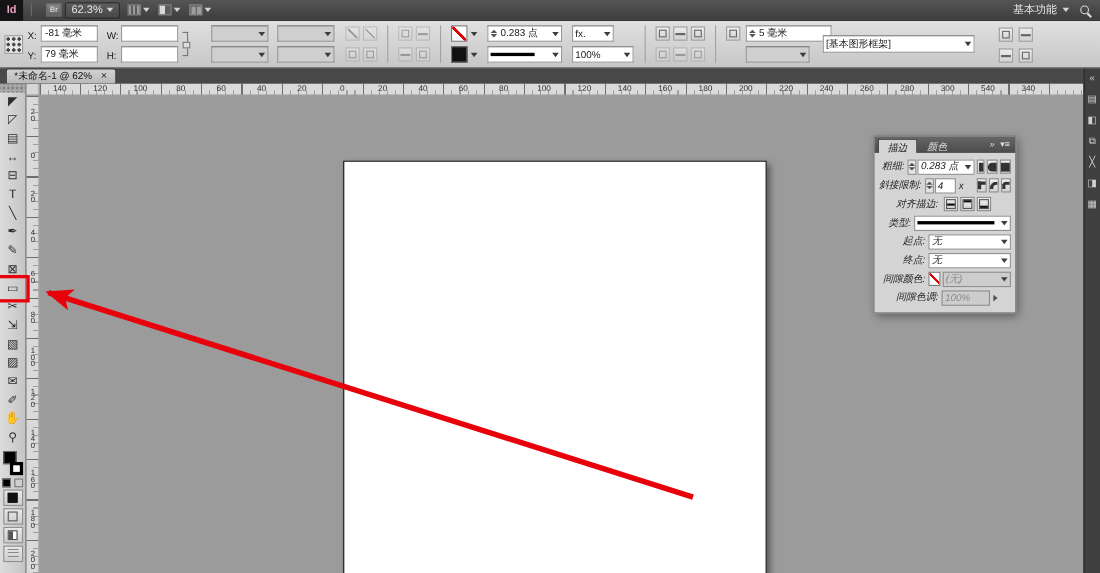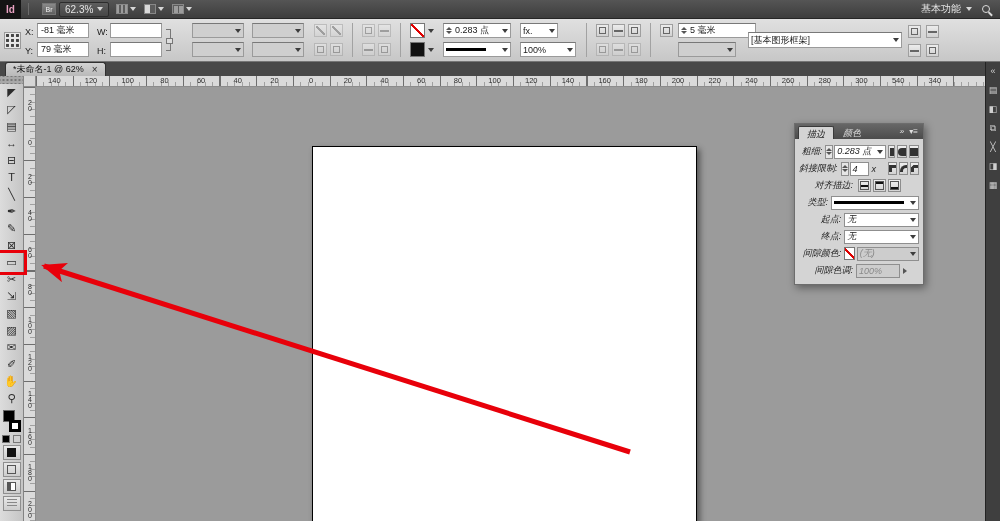--- a/index.html
+++ b/index.html
@@ -349,21 +349,21 @@
           <i class="st-up"></i>
           <i class="st-dn"></i>
         </span>
       <span>5 毫米</span>
     </div>
     <div class="cb-combo disabled" style="left:678px;top:23px;width:58px">
         <span class="spacer"></span>
         <span class="dd-light"></span>
       </div>
 
-    <div class="cb-combo" style="left:748px;top:13px;width:154px;height:16px">
+    <div class="cb-combo" style="left:748px;top:13px;width:138px;height:16px">
       <span>[基本图形框架]</span>
       <span class="spacer"></span>
         <span class="dd-light"></span>
     </div>
 
     <span class="mini-btn" style="left:908px;top:6px">
         <i class="mini-glyph"></i>
       </span>
     <span class="mini-btn" style="left:926px;top:6px">
         <i class="mini-glyph bar"></i>

